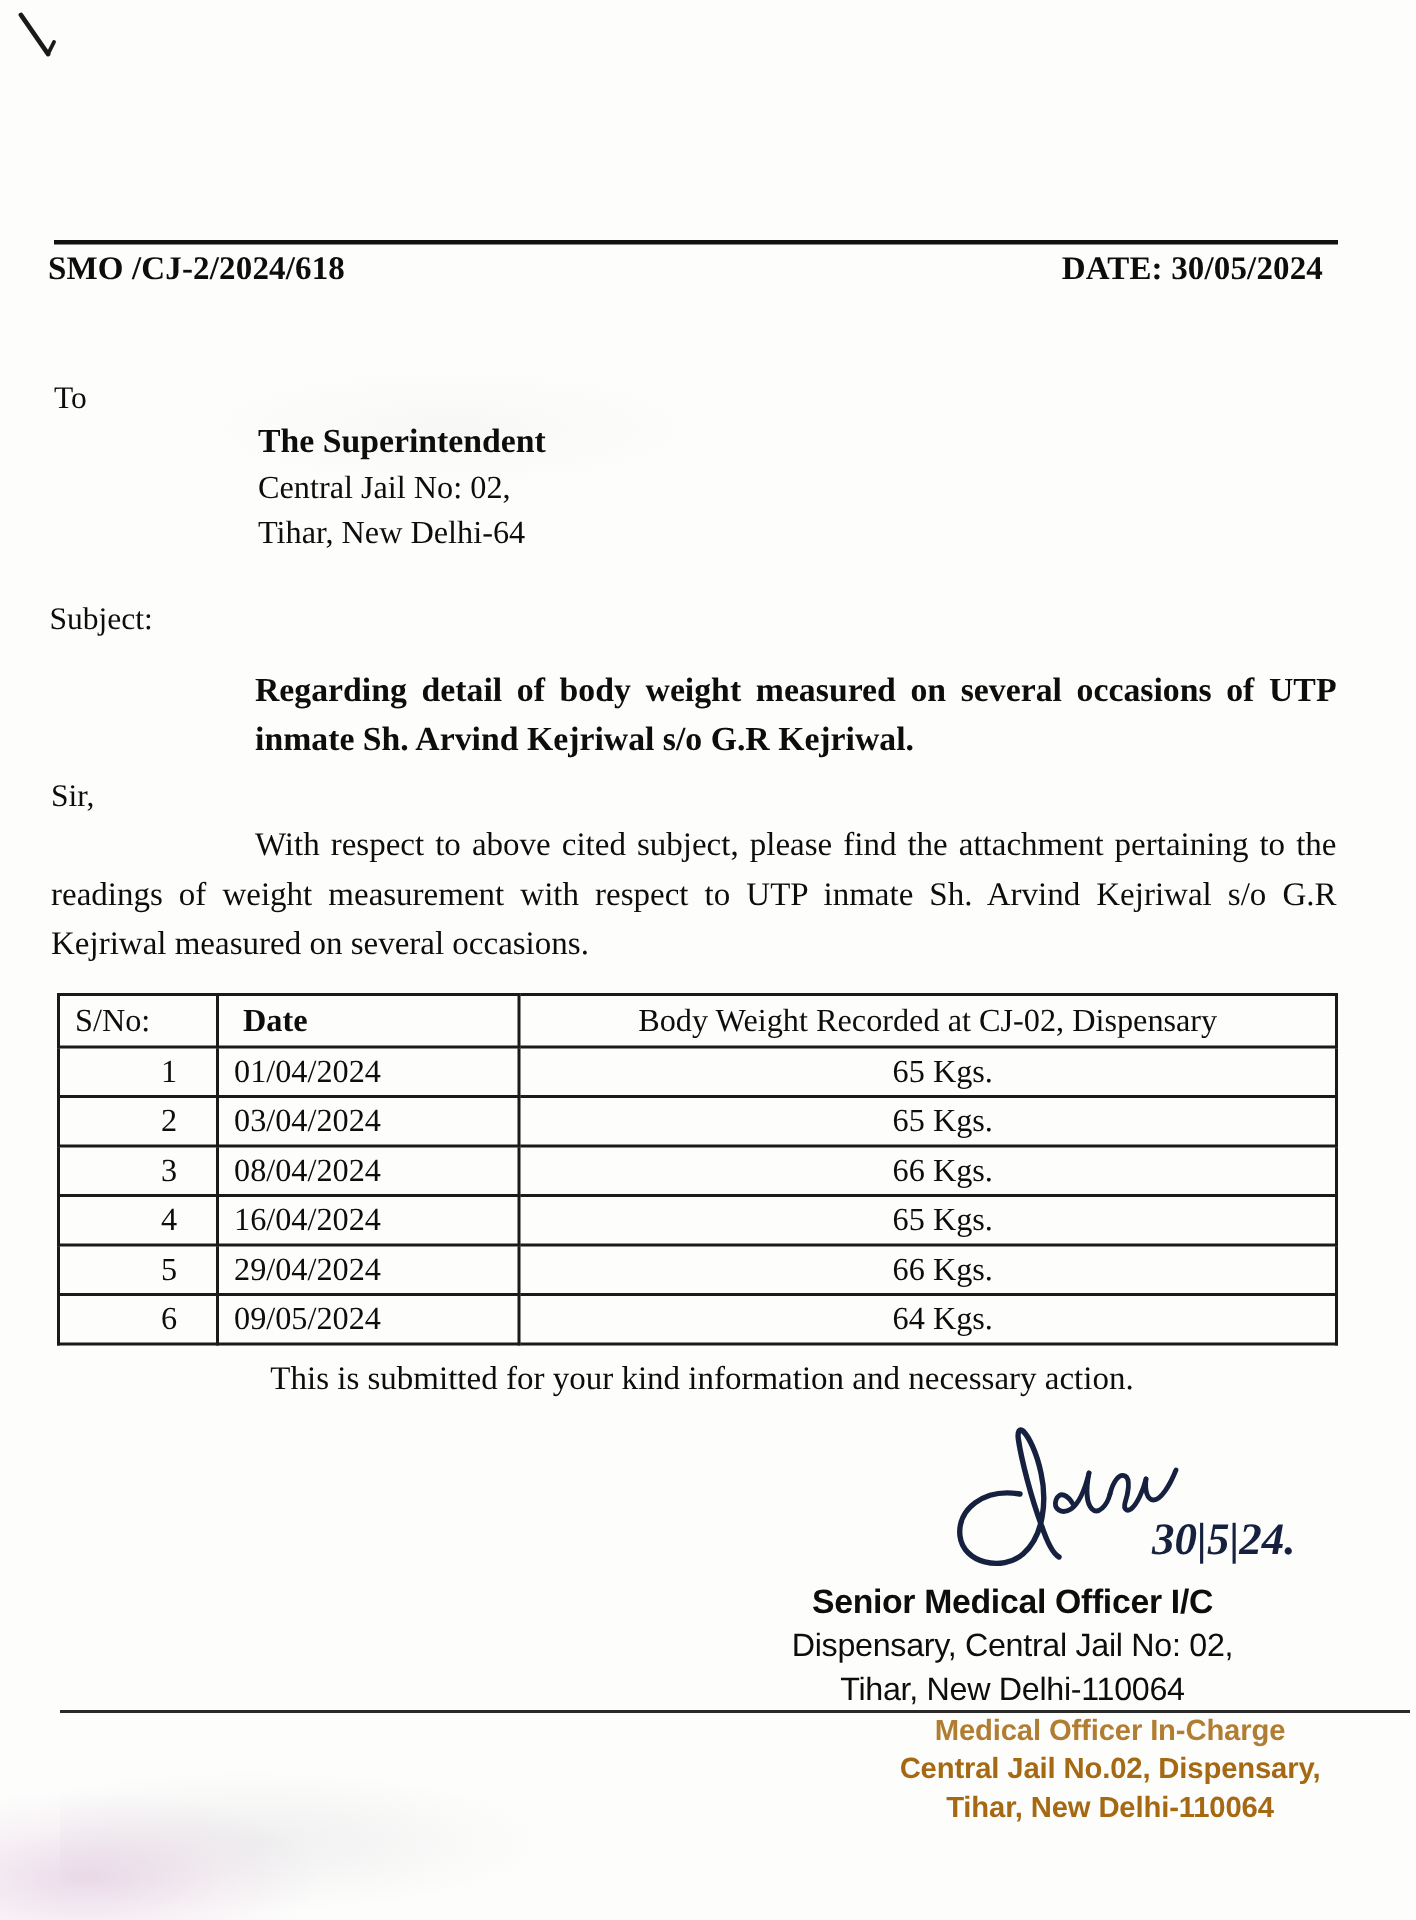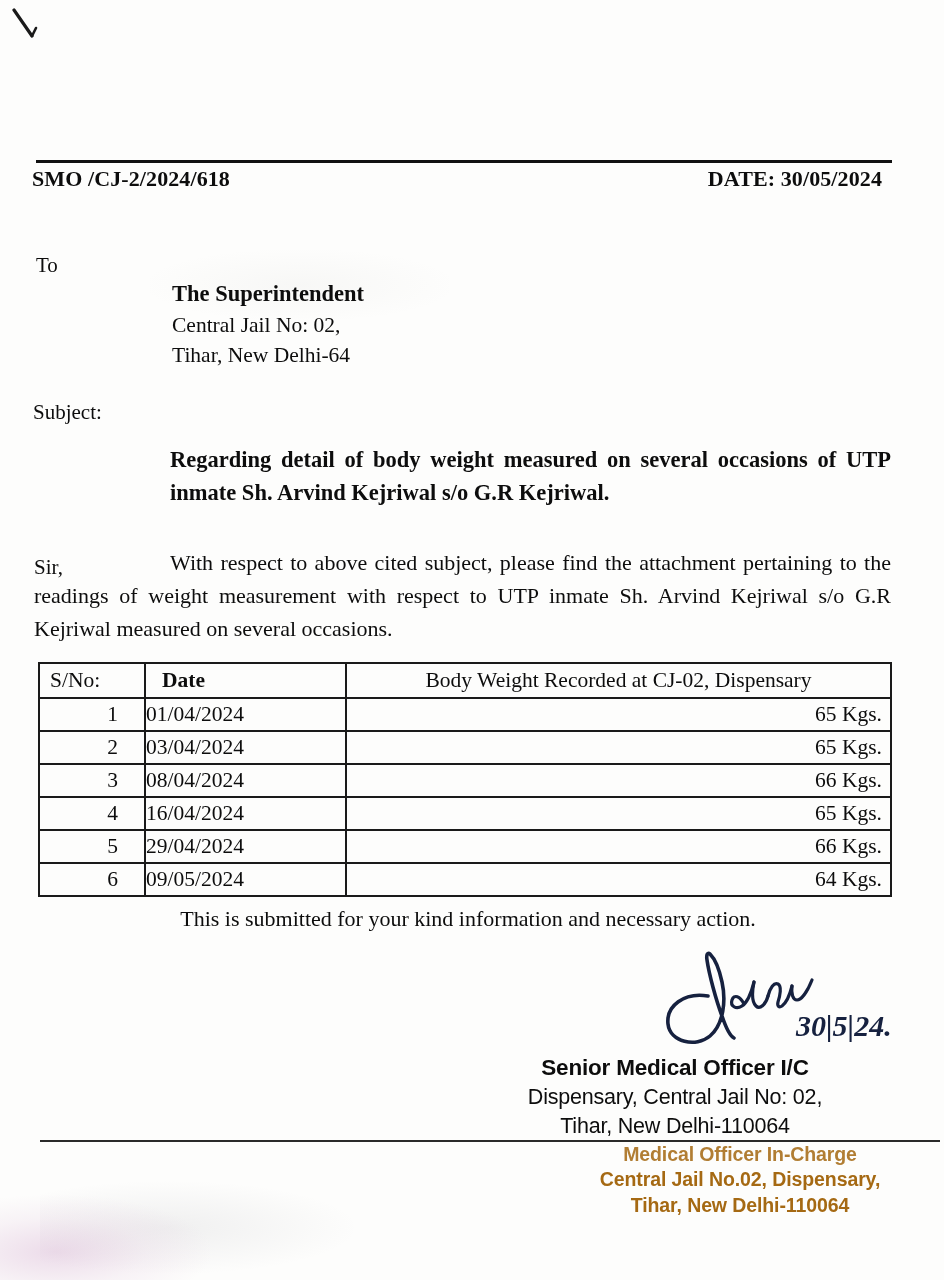--- a/index.html
+++ b/index.html
@@ -143,21 +143,20 @@
     margin-top: 46px;
   }
   .subject-body > span { display: inline; }
 
   
   .salutation {
     position: absolute;
     left: 34px;
     top: 518px;
     font-size: 21px;
-    margin-top: 37px;
   }
   .body-para {
     position: absolute;
     left: 34px;
     top: 546px;
     width: 857px;
     font-size: 22px;
     line-height: 1.50;
     text-align: justify;
     text-justify: inter-word;
@@ -187,39 +186,39 @@
   }
   .wt-table th {
     font-weight: 400;
     height: 33px;
   }
   .wt-table th.h-sno { text-align: left; padding-left: 10px; }
   .wt-table th.h-date { text-align: left; padding-left: 16px; font-weight: bold; }
   .wt-table th.h-wt { text-align: center; }
 
   .wt-table td.d-sno { text-align: right; padding-right: 26px; }
-  .wt-table td.d-date { text-align: left; padding-left: 0; }
-  .wt-table td.d-wt { text-align: right; padding-left: 28px; }
+  .wt-table td.d-date { text-align: left; padding-left: 10px; }
+  .wt-table td.d-wt { text-align: center; padding-left: 28px; }
 
   
   .closing {
     position: absolute;
     left: 0;
     top: 906px;
     width: 944px;
     text-align: center;
     font-size: 22px;
     padding-right: 8px;
     box-sizing: border-box;
   }
 
   
   .sig-wrap {
     position: absolute;
-    left: 648px;
+    left: 620px;
     top: 948px;
     width: 270px;
     height: 110px;
     pointer-events: none;
   }
   .sig-wrap svg { display: block; }
 
   .sig-block {
     position: absolute;
     left: 430px;

